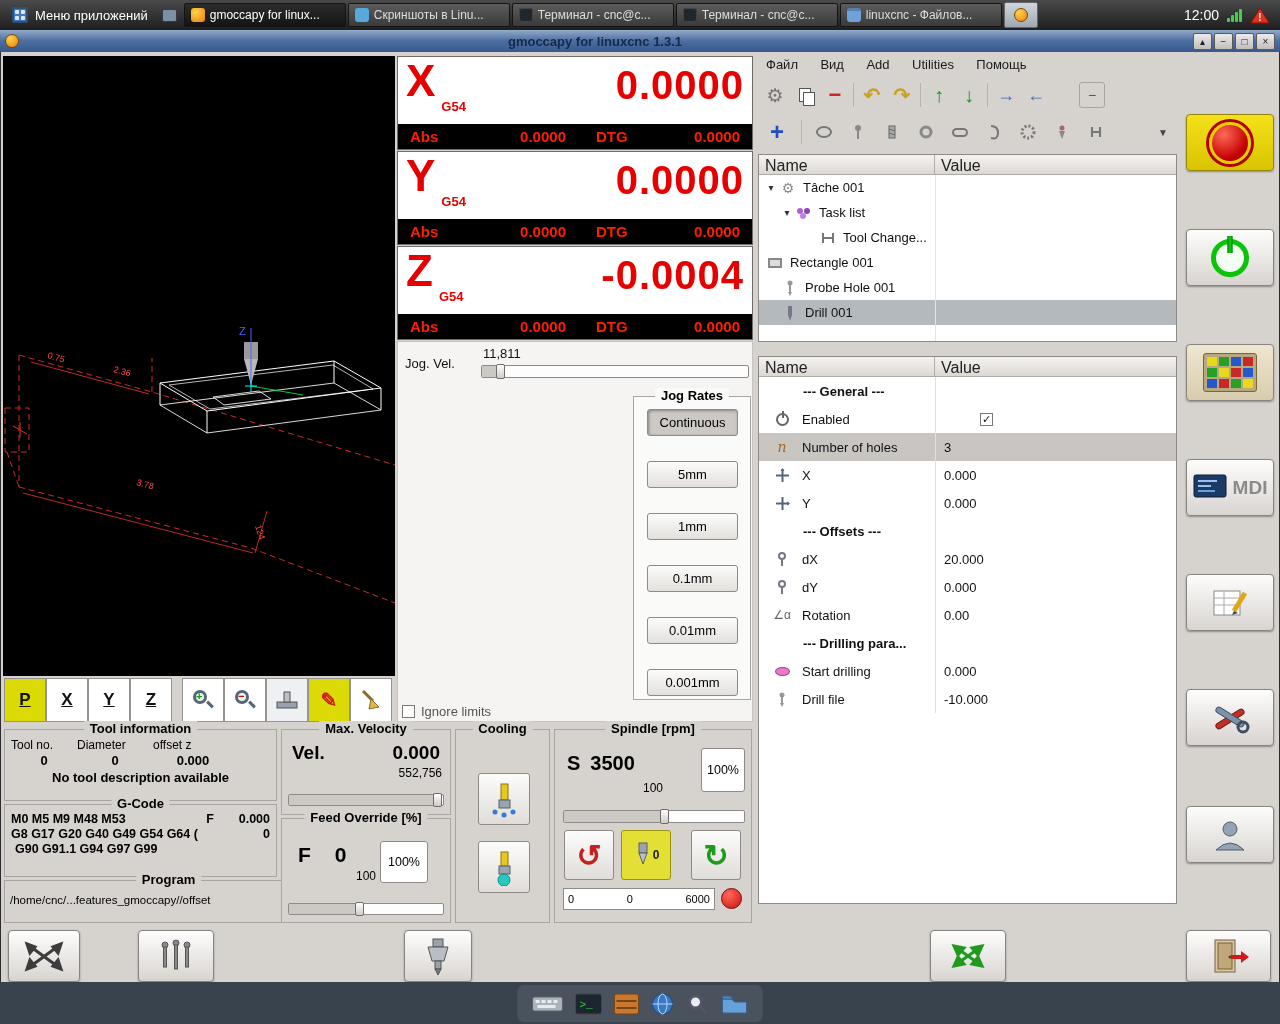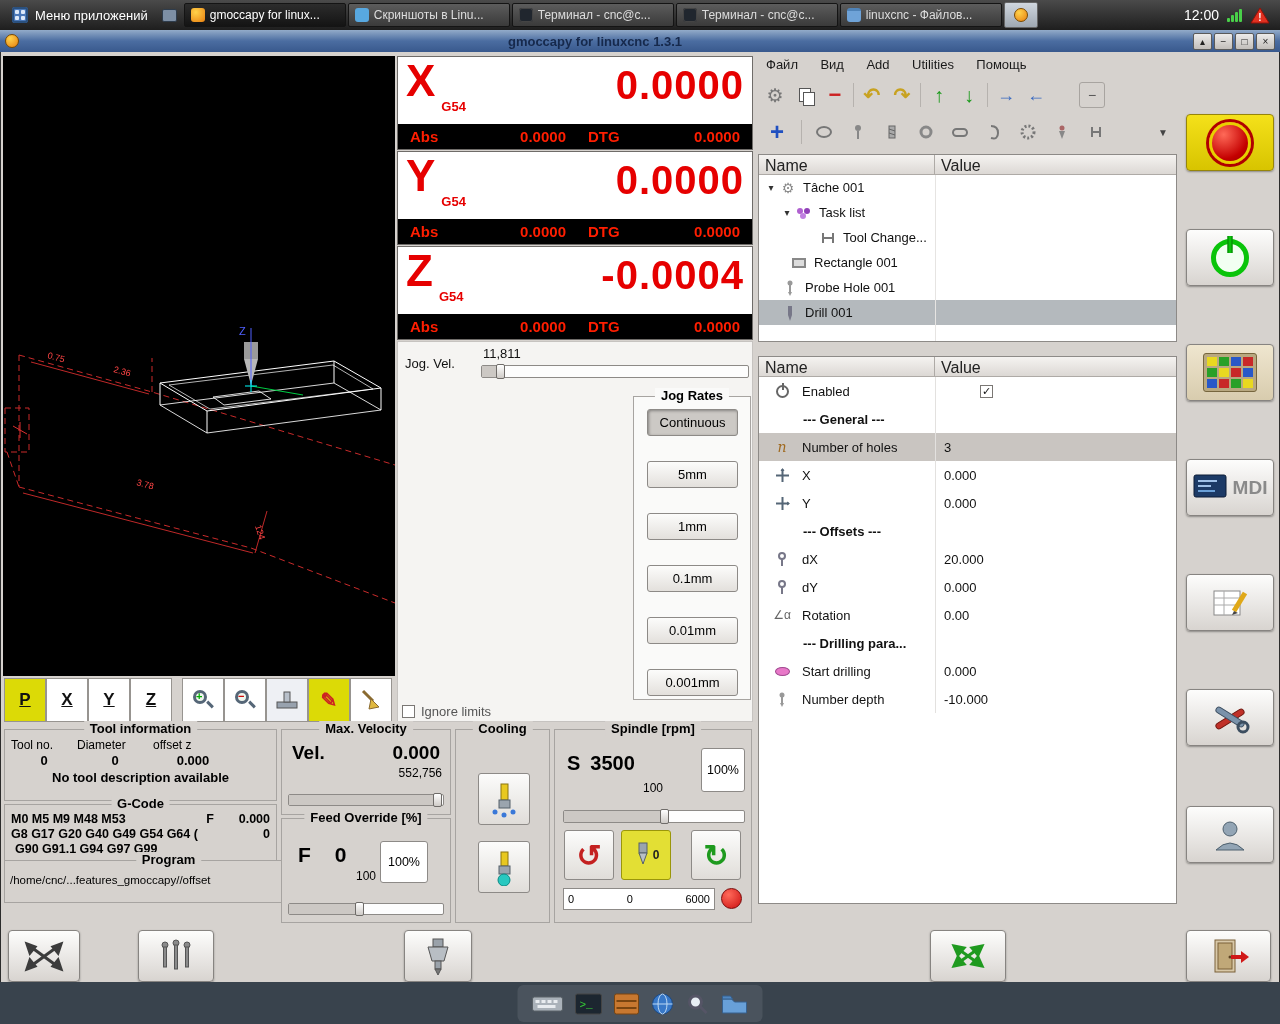--- a/index.html
+++ b/index.html
@@ -37,21 +37,21 @@
 .mag .sign{position:absolute;left:3px;top:0px;font-size:11px;font-weight:bold;color:#0a0}
 
 .dro{position:absolute;left:397px;width:356px;height:94px;background:#000;border:1px solid #6f6c69}
 .dro-main{height:67px;background:#fff;display:flex;align-items:flex-start;padding:2px 8px 0 8px}
 .dro-letter{font-size:44px;font-weight:bold;color:#e60000;line-height:1}
 .dro-sys{font-size:13px;font-weight:bold;color:#e60000;margin:40px 0 0 6px}
 .dro-val{margin-left:auto;font-size:40px;font-weight:bold;color:#e60000;letter-spacing:1px;margin-top:4px}
 .dro-sub{height:25px;display:flex;align-items:center;padding:0 12px;color:#ff1e00;font-weight:bold;font-size:15px}
 .dro-sub .l1{width:48px}
 .dro-sub .v1{width:108px;text-align:right}
-.dro-sub .l2{width:50px;margin-left:22px}
+.dro-sub .l2{width:50px;margin-left:30px}
 .dro-sub .v2{flex:1;text-align:right}
 
 #midpanel{position:absolute;left:397px;top:341px;width:356px;height:381px;background:#f5f4f2;border:1px solid #c6c3c0}
 .gframe{position:absolute;border:1px solid #a7a4a1;background:#f5f4f2}
 .gtitle{position:absolute;top:-9px;left:50%;transform:translateX(-50%);background:#f5f4f2;padding:0 6px;font-size:13px;font-weight:bold;white-space:nowrap}
 .grayframe{background:#d6d2ce}
 .grayframe>.gtitle{background:#d6d2ce}
 .jogbtn{position:absolute;width:52px;height:50px;background:linear-gradient(#fcfcfb,#e3e0dc);border:1px solid #8d8a87;border-radius:3px;font-size:15px;display:flex;align-items:center;justify-content:center}
 .ratebtn{position:absolute;left:13px;width:91px;height:27px;background:linear-gradient(#fcfcfb,#e3e0dc);border:1px solid #8d8a87;border-radius:3px;font-size:13px;display:flex;align-items:center;justify-content:center}
 .ratebtn.active{background:#ccc9c5;box-shadow:inset 1px 1px 3px rgba(0,0,0,.35)}
@@ -344,21 +344,21 @@
       <span style="margin-left:auto">F</span>
       <span style="width:56px;text-align:right">0.000</span>
     </div>
     <div style="display:flex;padding:1px 6px 0 6px;font-size:12.5px;font-weight:bold">
       <span>G8 G17 G20 G40 G49 G54 G64 (</span>
       <span style="margin-left:auto">0</span>
     </div>
     <div style="padding:1px 6px 0 10px;font-size:12.5px;font-weight:bold">G90 G91.1 G94 G97 G99</div>
   </div>
 
-  <div class="gframe grayframe" style="left:4px;top:860px;width:329px;height:43px">
+  <div class="gframe grayframe" style="left:4px;top:880px;width:329px;height:43px">
     <span class="gtitle">Program</span>
     <div style="padding:13px 5px 0 5px;font-size:11.5px;white-space:nowrap;overflow:hidden">/home/cnc/...features_gmoccapy//offset</div>
   </div>
 
   <div class="gframe grayframe" style="left:281px;top:729px;width:170px;height:86px">
     <span class="gtitle">Max. Velocity</span>
     <div style="display:flex;padding:12px 10px 0 10px;font-size:19px;font-weight:bold">
       <span>Vel.</span>
       <span style="margin-left:auto">0.000</span>
     </div>
@@ -570,21 +570,21 @@
       <span class="tlabel">Task list</span>
     </div>
     <div class="tree-row" style="padding-left:59px">
       <span class="ticon">
           <svg width="16" height="14">
             <path d="M3 2v10M13 2v10M3 7h10" fill="none" stroke="#777" stroke-width="2"></path>
           </svg>
         </span>
       <span class="tlabel">Tool Change...</span>
     </div>
-    <div class="tree-row" style="padding-left:30px">
+    <div class="tree-row" style="padding-left:6px">
       <span class="ticon">
           <span style="width:14px;height:10px;border:2px solid #888;background:#ddd;display:inline-block"></span>
         </span>
       <span class="tlabel">Rectangle 001</span>
     </div>
     <div class="tree-row" style="padding-left:21px">
       <span class="ticon">
           <svg width="10" height="16">
             <circle cx="5" cy="3" r="2.5" fill="#999"></circle>
             <line x1="5" y1="5" x2="5" y2="12" stroke="#999" stroke-width="2"></line>
@@ -602,40 +602,40 @@
         </span>
       <span class="tlabel">Drill 001</span>
     </div>
   </div>
 
   <div id="props" style="top:356px;height:548px">
     <div class="colhead">
       <span class="c1">Name</span>
       <span class="c2">Value</span>
     </div>
+    <div class="prop-row section">
+      <span class="prop-name">
+          <span class="prop-label">--- General ---</span>
+        </span>
+      <span class="prop-val"></span>
+    </div>
     <div class="prop-row">
       <span class="prop-name">
         <span class="prop-icon">
             <span style="width:13px;height:13px;border:2px solid #666;border-radius:50%;display:inline-block;position:relative">
               <i style="position:absolute;left:4px;top:-4px;width:2px;height:7px;background:#666"></i>
             </span>
           </span>
         <span class="prop-label">Enabled</span>
       </span>
       <span class="prop-val" style="padding-left:44px">
         <span class="chkbox">
             <span>✓</span>
           </span>
       </span>
-    </div>
-    <div class="prop-row section">
-      <span class="prop-name">
-          <span class="prop-label">--- General ---</span>
-        </span>
-      <span class="prop-val"></span>
     </div>
     <div class="prop-row sel">
       <span class="prop-name">
         <span class="prop-icon">
             <span style="font-family:'DejaVu Serif',serif;font-style:italic;font-size:14px;color:#a06a20">n</span>
           </span>
         <span class="prop-label">Number of holes</span>
       </span>
       <span class="prop-val">3</span>
     </div>
@@ -719,21 +719,21 @@
     </div>
     <div class="prop-row">
       <span class="prop-name">
         <span class="prop-icon">
             <svg width="10" height="15">
               <circle cx="5" cy="3" r="2.5" fill="#999"></circle>
               <line x1="5" y1="5" x2="5" y2="11" stroke="#999" stroke-width="2"></line>
               <polygon points="3,11 7,11 5,15" fill="#999"></polygon>
             </svg>
           </span>
-        <span class="prop-label">Number depth</span>
+        <span class="prop-label">Drill file</span>
       </span>
       <span class="prop-val">-10.000</span>
     </div>
   </div>
 
 
   <div class="bigbtn" style="top:114px;background:linear-gradient(#f4e11a,#d8c400);border-color:#96850a">
     <div style="width:42px;height:42px;border-radius:50%;background:radial-gradient(circle at 35% 30%,#ff6a58,#c40000 60%,#860000);box-shadow:0 0 0 3px #b00000, inset 0 0 0 3px #e8d000"></div>
   </div>
   <div class="bigbtn" style="top:229px">

